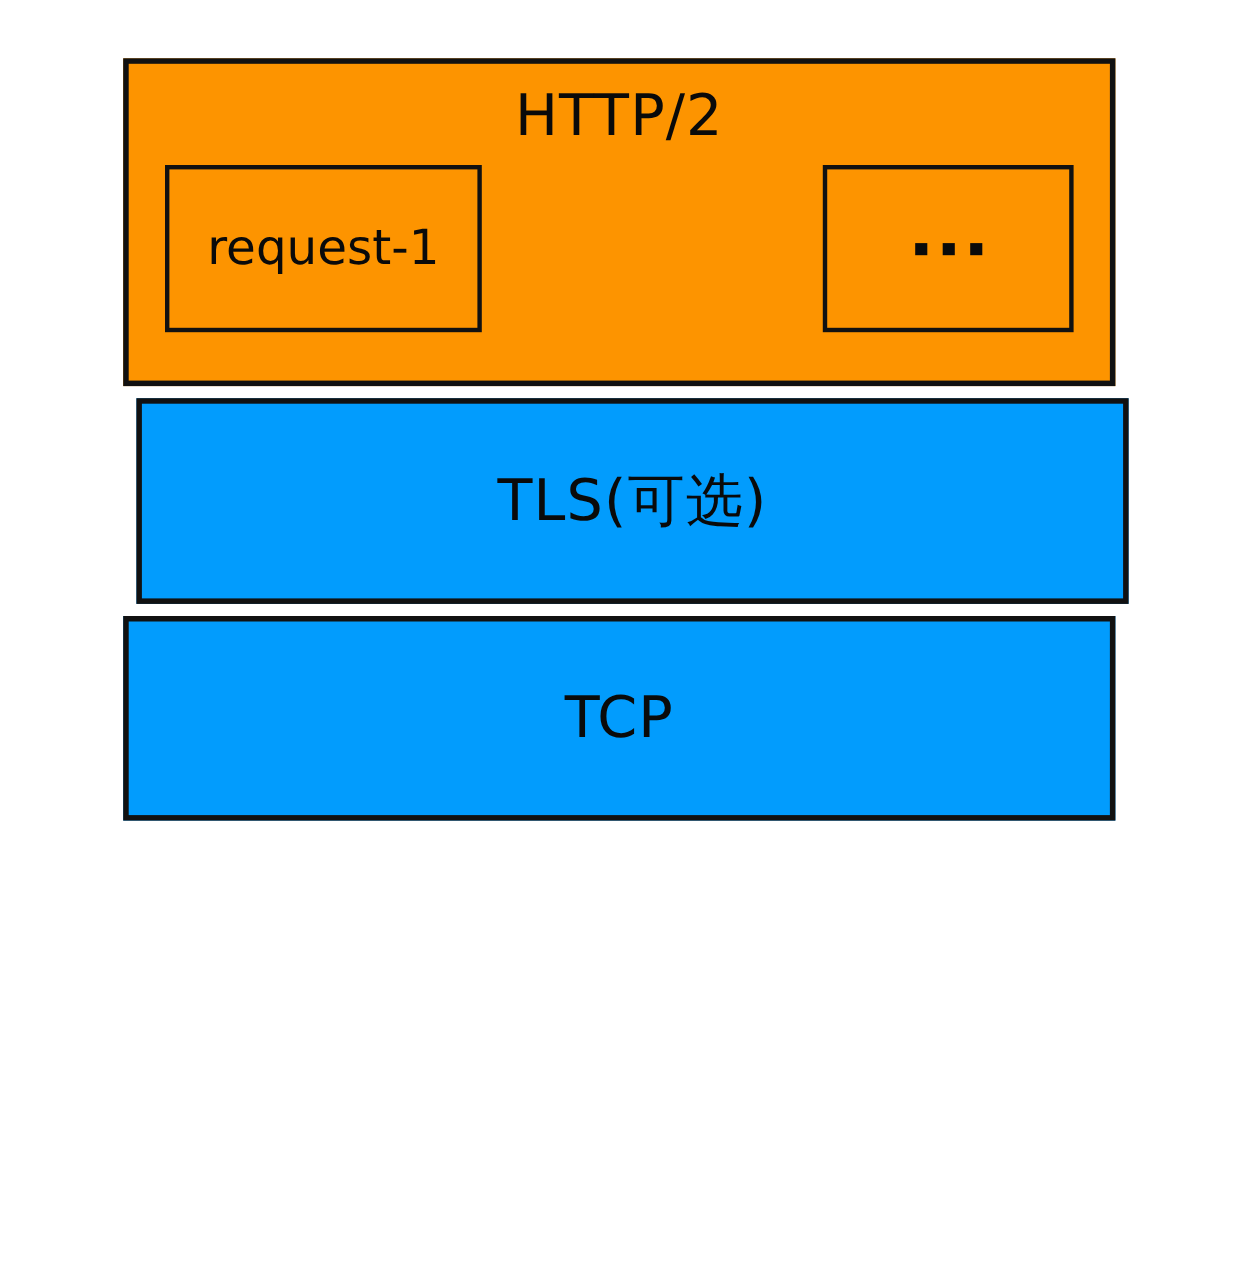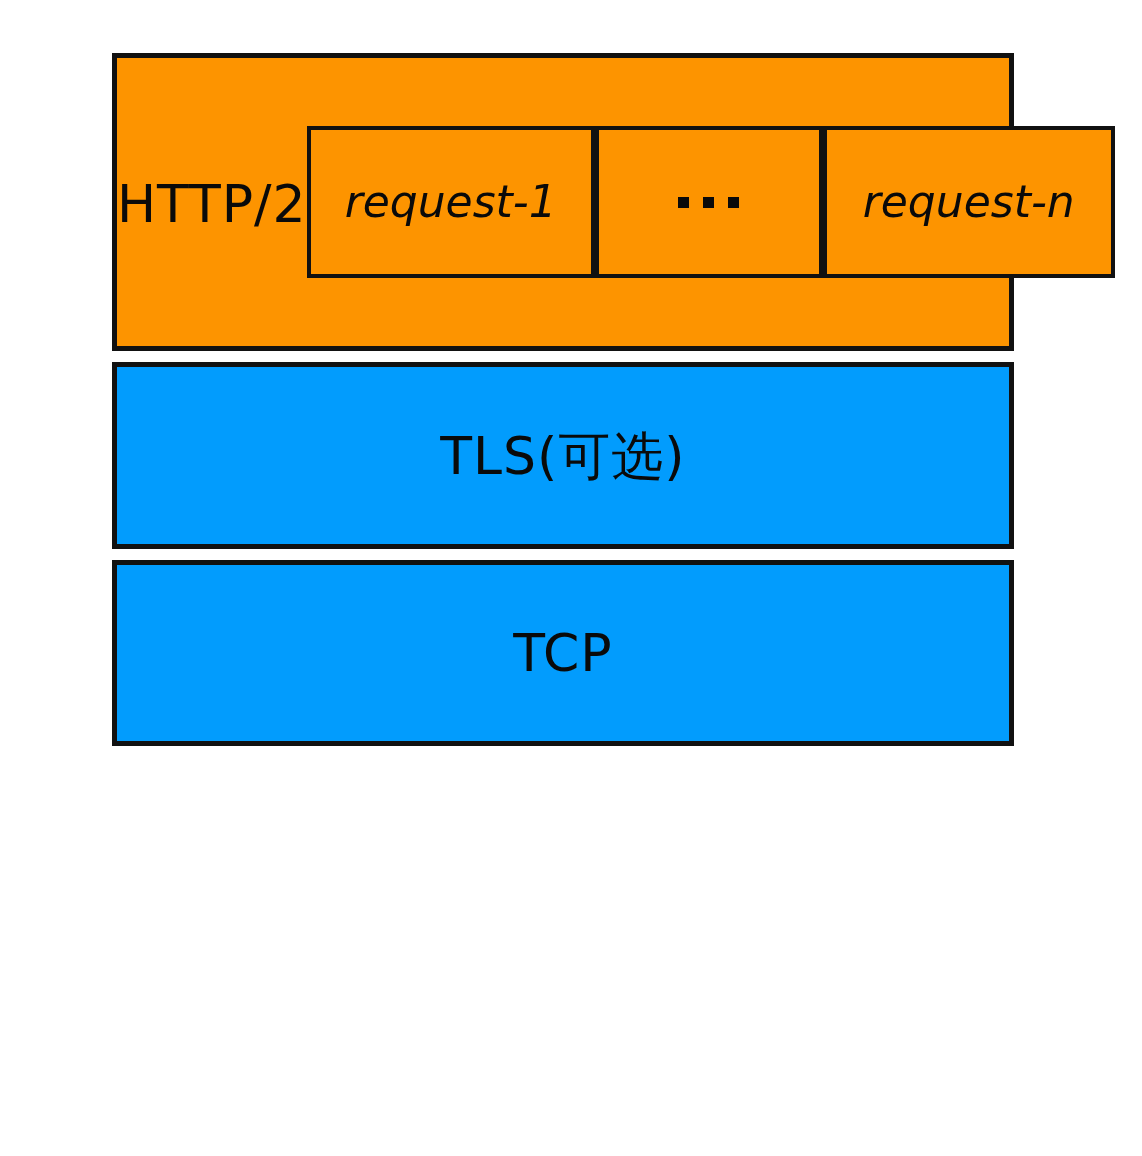--- a/index.html
+++ b/index.html
@@ -28,30 +28,31 @@
     width: 902px;
   }
 
   .layer {
     box-sizing: border-box;
     width: 902px;
     border: 5px solid #111111;
     margin-bottom: 11px;
     position: relative;
     display: flex;
+    flex-direction: column;
     align-items: center;
     justify-content: center;
   }
 
   .layer.orange { background: #fd9400; }
   .layer.blue   { background: #029cfd; }
 
   .layer-http2   { height: 298px; justify-content: flex-start; }
   .layer-framing { height: 192px; }
-  .layer-tls     { height: 187px; }
+  .layer-tls     { height: 187px; margin-left: 12px; }
   .layer-tcp     { height: 186px; }
   .layer-ip      { height: 152px; margin-bottom: 0; }
 
   .layer-title {
     font-size: 52px;
     color: #0a0a0a;
     letter-spacing: 1px;
     line-height: 1;
     text-align: center;
     white-space: nowrap;
@@ -78,21 +79,20 @@
   }
 
   .subbox {
     box-sizing: border-box;
     border: 4px solid #111111;
     background: #fd9400;
     display: flex;
     align-items: center;
     justify-content: center;
     height: 152px;
-    font-style: italic;
   }
 
   .subbox-1 { width: 288px; }
   .subbox-2 { width: 228px; }
   .subbox-3 { width: 292px; }
 
   .subbox-label {
     font-size: 44px;
     color: #0a0a0a;
     line-height: 1;
@@ -128,23 +128,20 @@
         </div>
 
         <div class="subbox subbox-2">
           <span class="ellipsis-dots">
               <i></i>
               <i></i>
               <i></i>
             </span>
         </div>
 
-        <div class="subbox subbox-3">
-          <span class="subbox-label">request-n</span>
-        </div>
       </div>
     </div>
 
 
     <div class="layer blue layer-tls">
       <div class="layer-title">TLS(可选)</div>
     </div>
 
     <div class="layer blue layer-tcp">
       <div class="layer-title">TCP</div>

